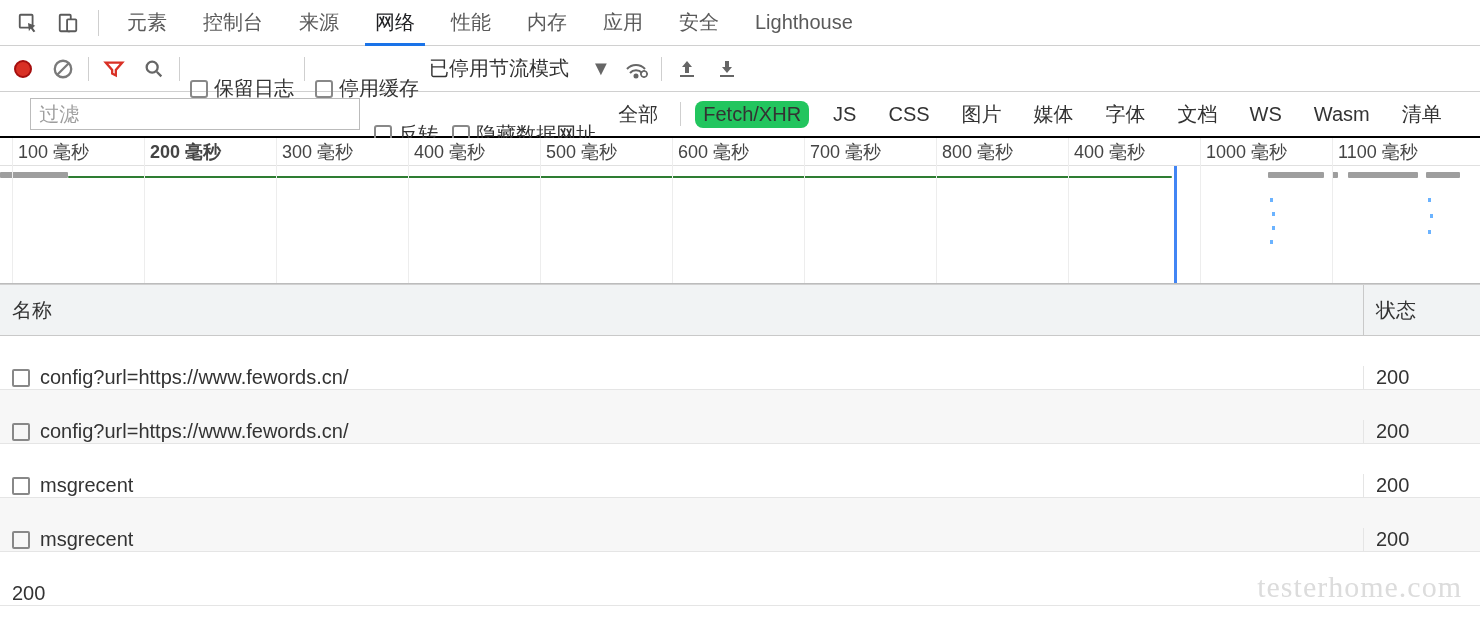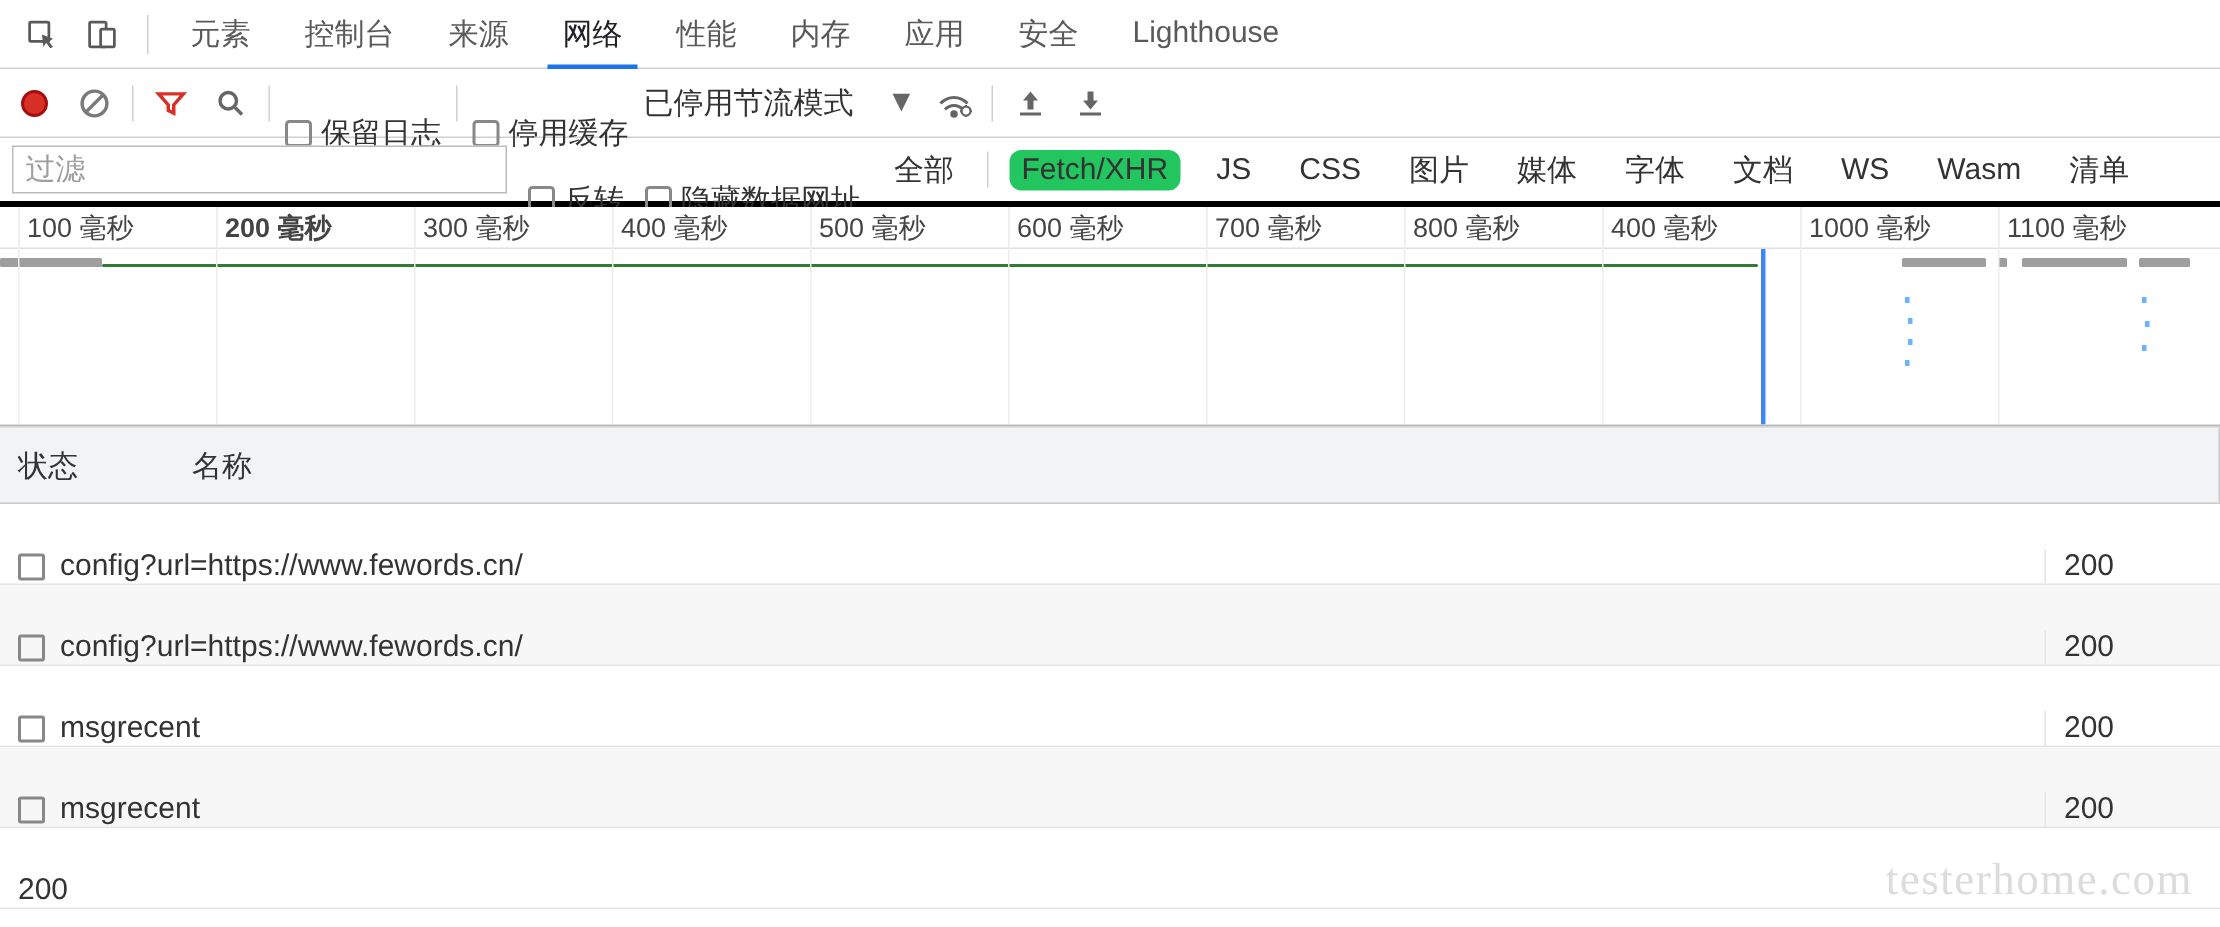--- a/index.html
+++ b/index.html
@@ -56,24 +56,25 @@
   .tb-btn { width:30px; height:30px; display:flex; align-items:center; justify-content:center; color:#5a5a5a; }
   .record-dot { width:18px; height:18px; border-radius:50%; background:#d93025; border:2px solid #a50e0e; }
   .chk { display:flex; align-items:center; gap:6px;margin-top:40px; }
   .chk .box { width:18px; height:18px; border:2px solid #888; border-radius:3px; }
   .thin-sep { width:1px; height:24px; background:#cfcfcf; }
 
   
   .filterbar {
     display:flex; align-items:center;
     height: 46px;
-    border-bottom:4px solid #000000;
+    border-bottom:2px solid #000000;
     padding: 4px 8px;
     gap: 14px;
     font-size: 20px;
+    justify-content: center;
   }
   .filter-input {
     width: 330px; height: 32px;
     border:1px solid #bbb;
     padding: 2px 8px;
     font-size: 20px;
     color:#757575;
     background: #fff;
   }
   .filter-input::placeholder { color:#9e9e9e; }
@@ -354,25 +355,25 @@
     <div class="gridline" style="left: 540px;"></div>
     <div class="gridline" style="left: 672px;"></div>
     <div class="gridline" style="left: 804px;"></div>
     <div class="gridline" style="left: 936px;"></div>
     <div class="gridline" style="left: 1068px;"></div>
     <div class="gridline" style="left: 1200px;"></div>
     <div class="gridline" style="left: 1332px;"></div>
   </div>
 
 <div class="thead">
+  <div class="th name">
+      <span>名称</span>
+    </div>
   <div class="th status">
       <span>状态</span>
-    </div>
-  <div class="th name">
-      <span>名称</span>
     </div>
 </div>
 
 <div class="tbody">
 
 <div class="row">
       <div class="cell name">
         <span class="file-ic"></span>
         <span>config?url=https://www.fewords.cn/</span>
       </div>

